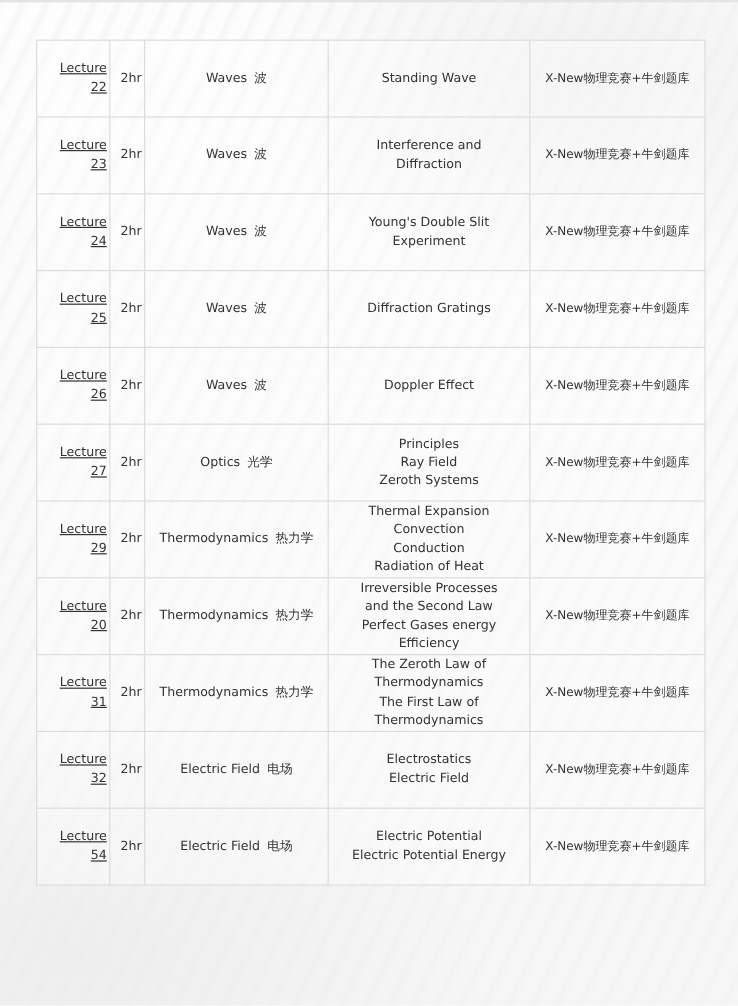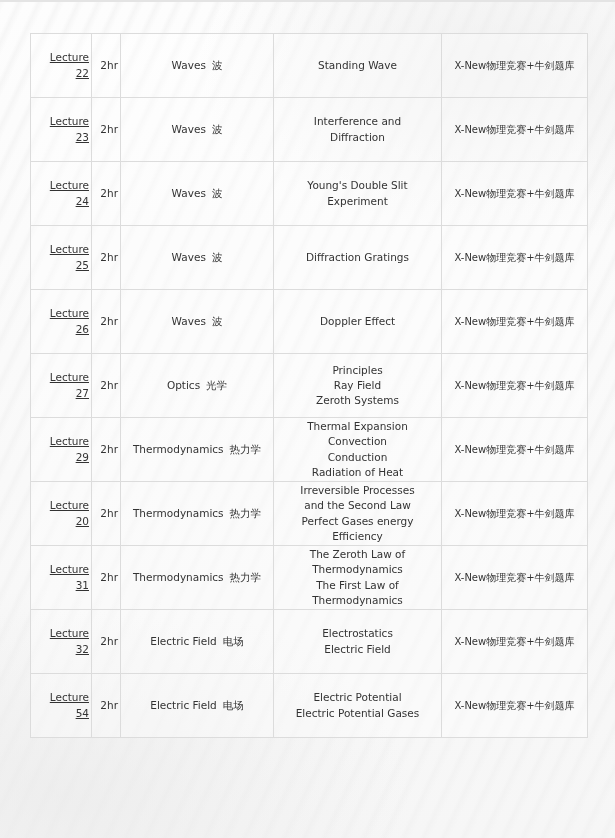--- a/index.html
+++ b/index.html
@@ -204,18 +204,18 @@
         </td>
     <td class="c-source"><span class="src">X-New物理竞赛+牛剑题库</span></td>
   </tr>
 
   <tr>
     <td class="c-lecture"><span>Lecture 54</span></td>
     <td class="c-hours"><span>2hr</span></td>
     <td class="c-topic"><span>Electric Field</span><span class="topic-cn">电场</span></td>
     <td class="c-content">
           <span class="line">Electric Potential</span>
-          <span class="line">Electric Potential Gases</span>
+          <span class="line">Electric Potential Energy</span>
         </td>
     <td class="c-source"><span class="src">X-New物理竞赛+牛剑题库</span></td>
   </tr>
 </tbody>
 </table>
 
 </body></html>

